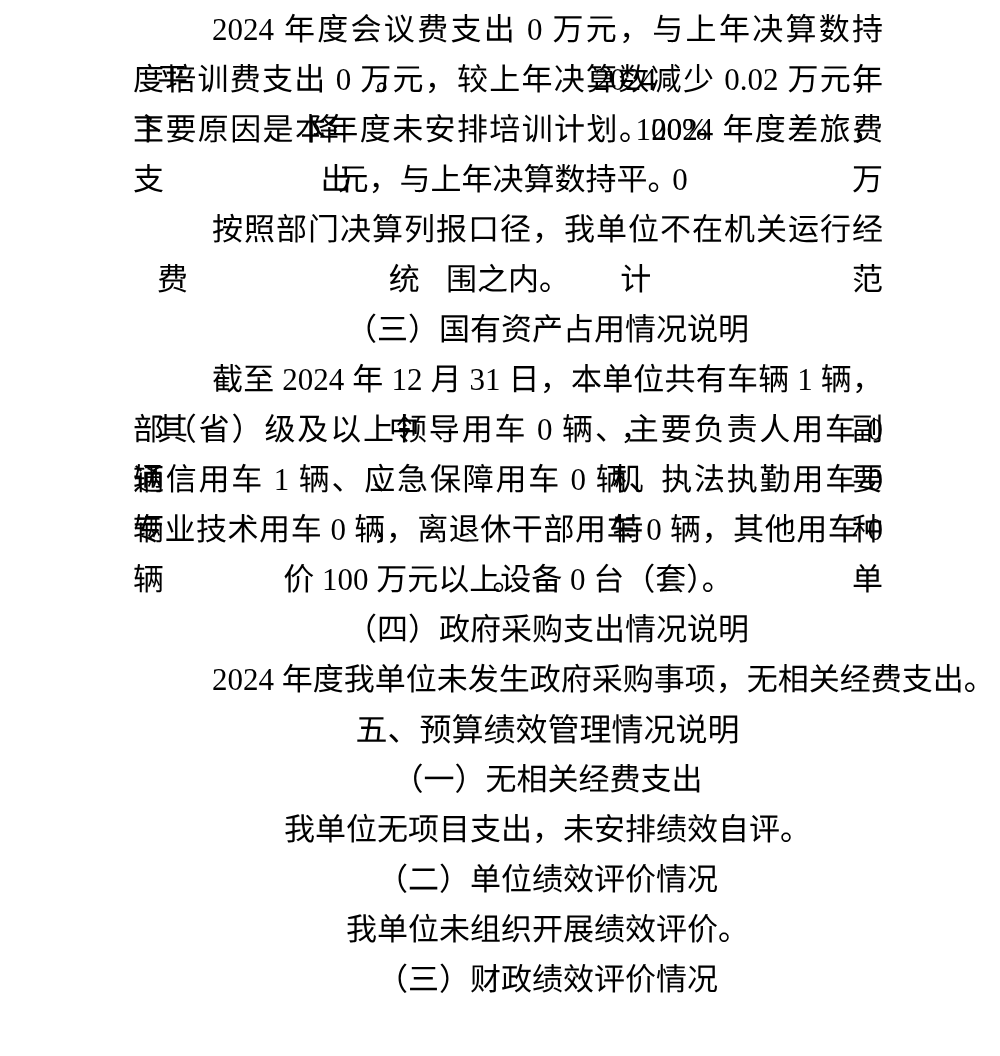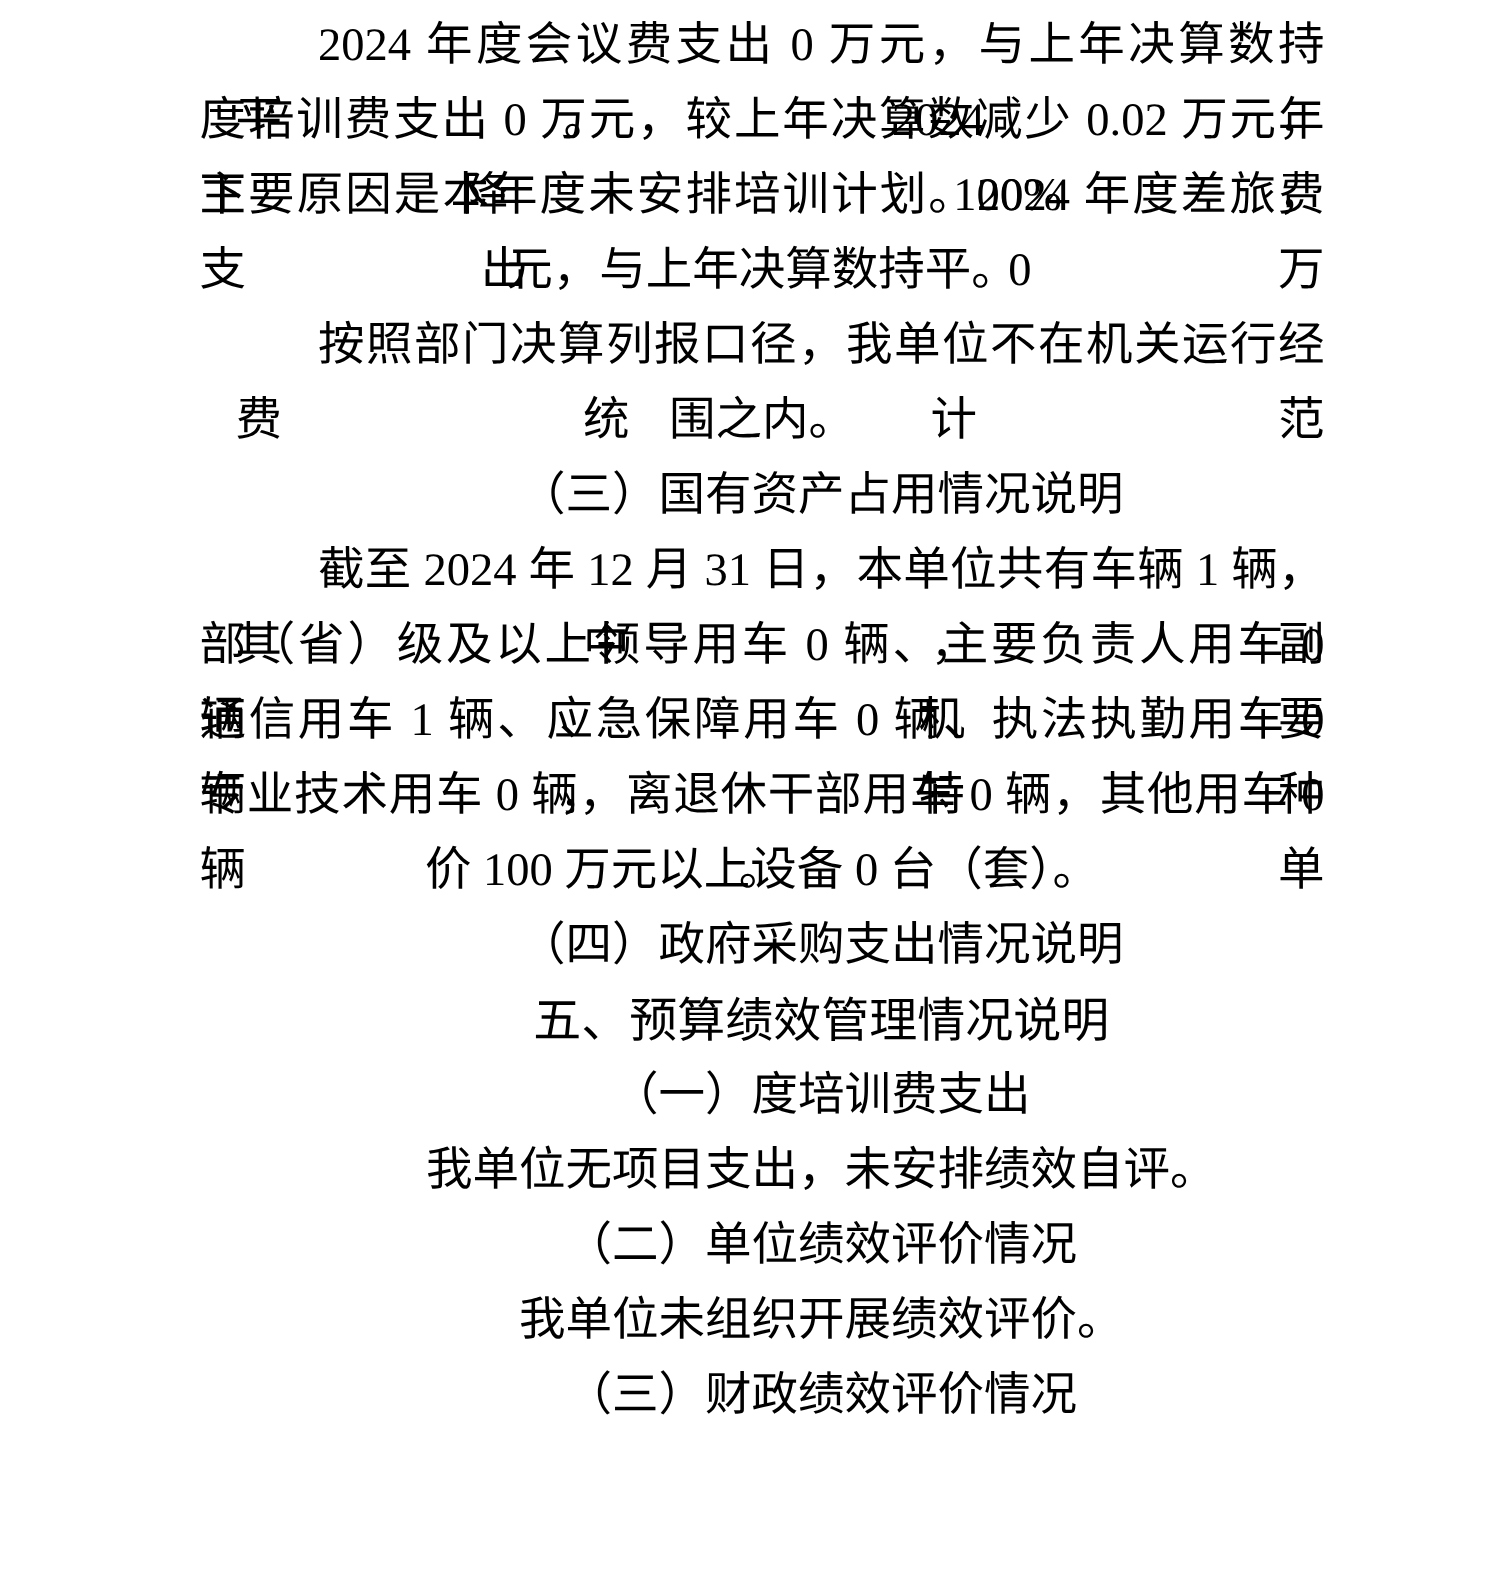--- a/index.html
+++ b/index.html
@@ -78,27 +78,30 @@
       <div class="line j">部（省）级及以上领导用车 0 辆、主要负责人用车 0 辆、机要</div>
       <div class="line j">通信用车 1 辆、应急保障用车 0 辆、执法执勤用车 0 辆，特种</div>
       <div class="line j">专业技术用车 0 辆，离退休干部用车 0 辆，其他用车 0 辆。单</div>
       <div class="line">价 100 万元以上设备 0 台（套）。</div>
     </div>
 
     <div class="block">
       <div class="line ind">（四）政府采购支出情况说明</div>
     </div>
 
+    <div class="block">
+      <div class="line ind">2024 年度我单位未发生政府采购事项，无相关经费支出。</div>
+    </div>
 
     <div class="block">
       <div class="line ind hbold">五、预算绩效管理情况说明</div>
     </div>
 
     <div class="block">
-      <div class="line ind">（一）度培训费支出</div>
+      <div class="line ind">（一）无相关经费支出</div>
     </div>
 
     <div class="block">
       <div class="line ind">我单位无项目支出，未安排绩效自评。</div>
     </div>
 
     <div class="block">
       <div class="line ind">（二）单位绩效评价情况</div>
     </div>
 

